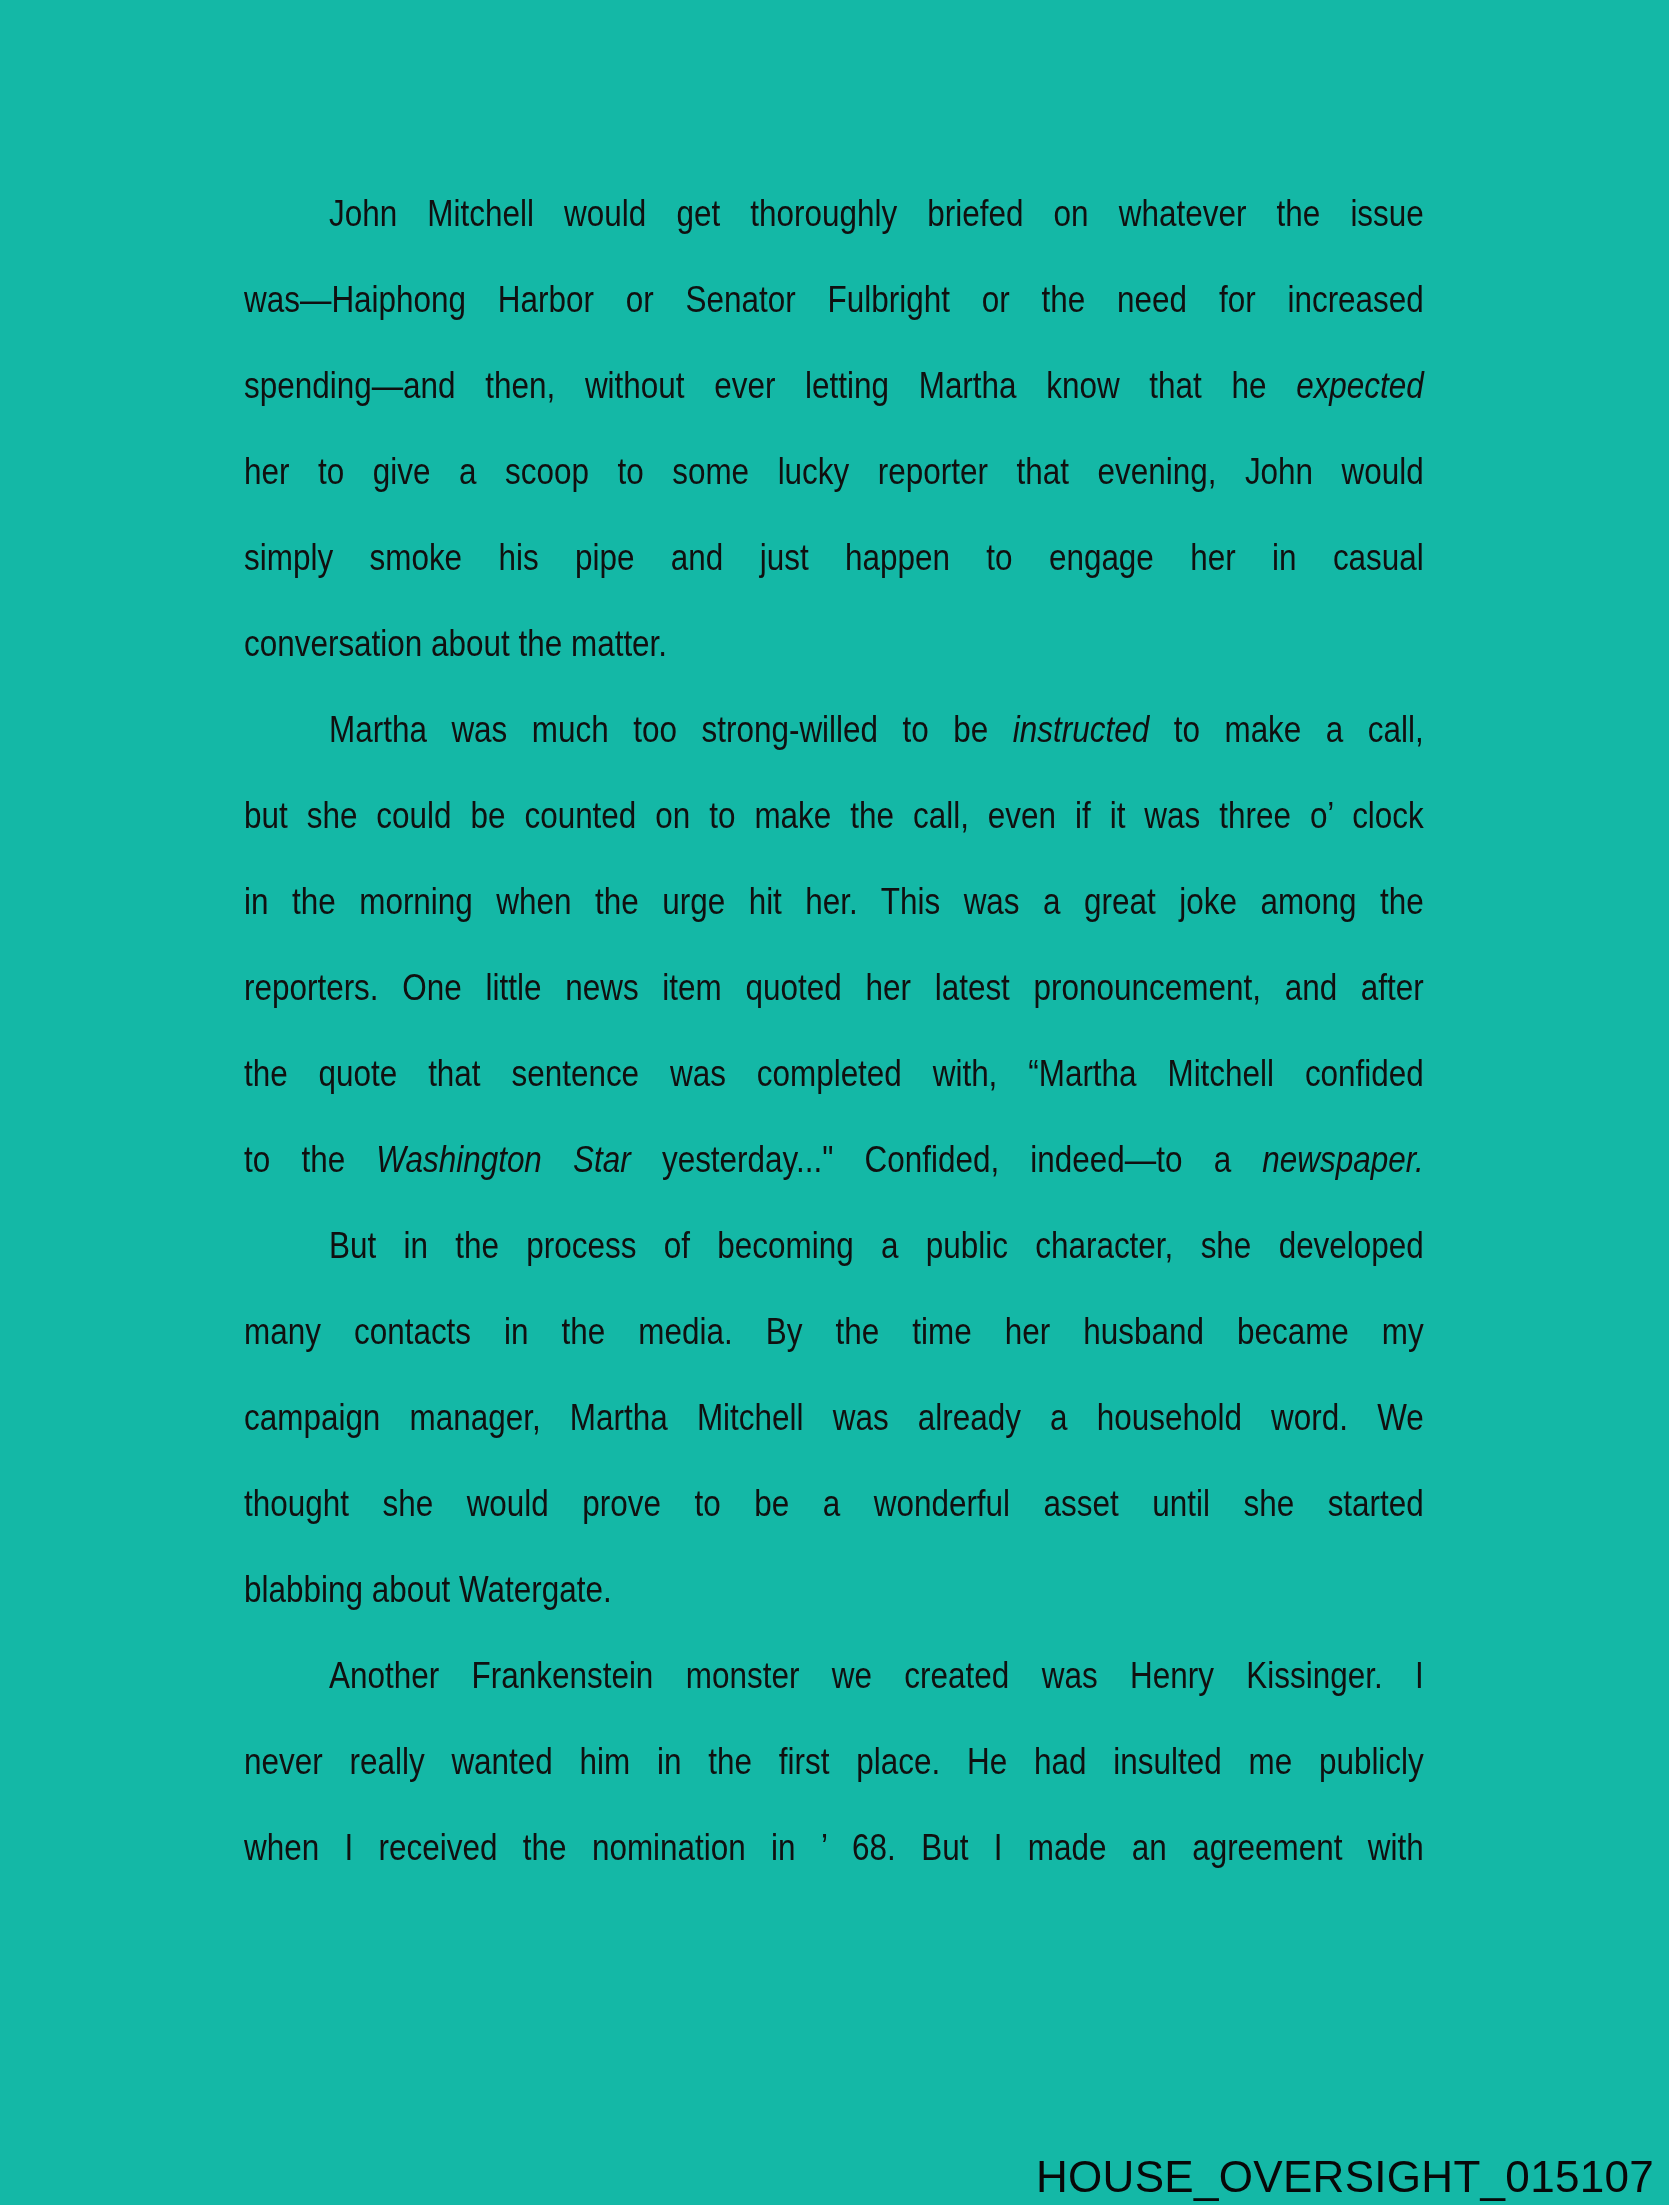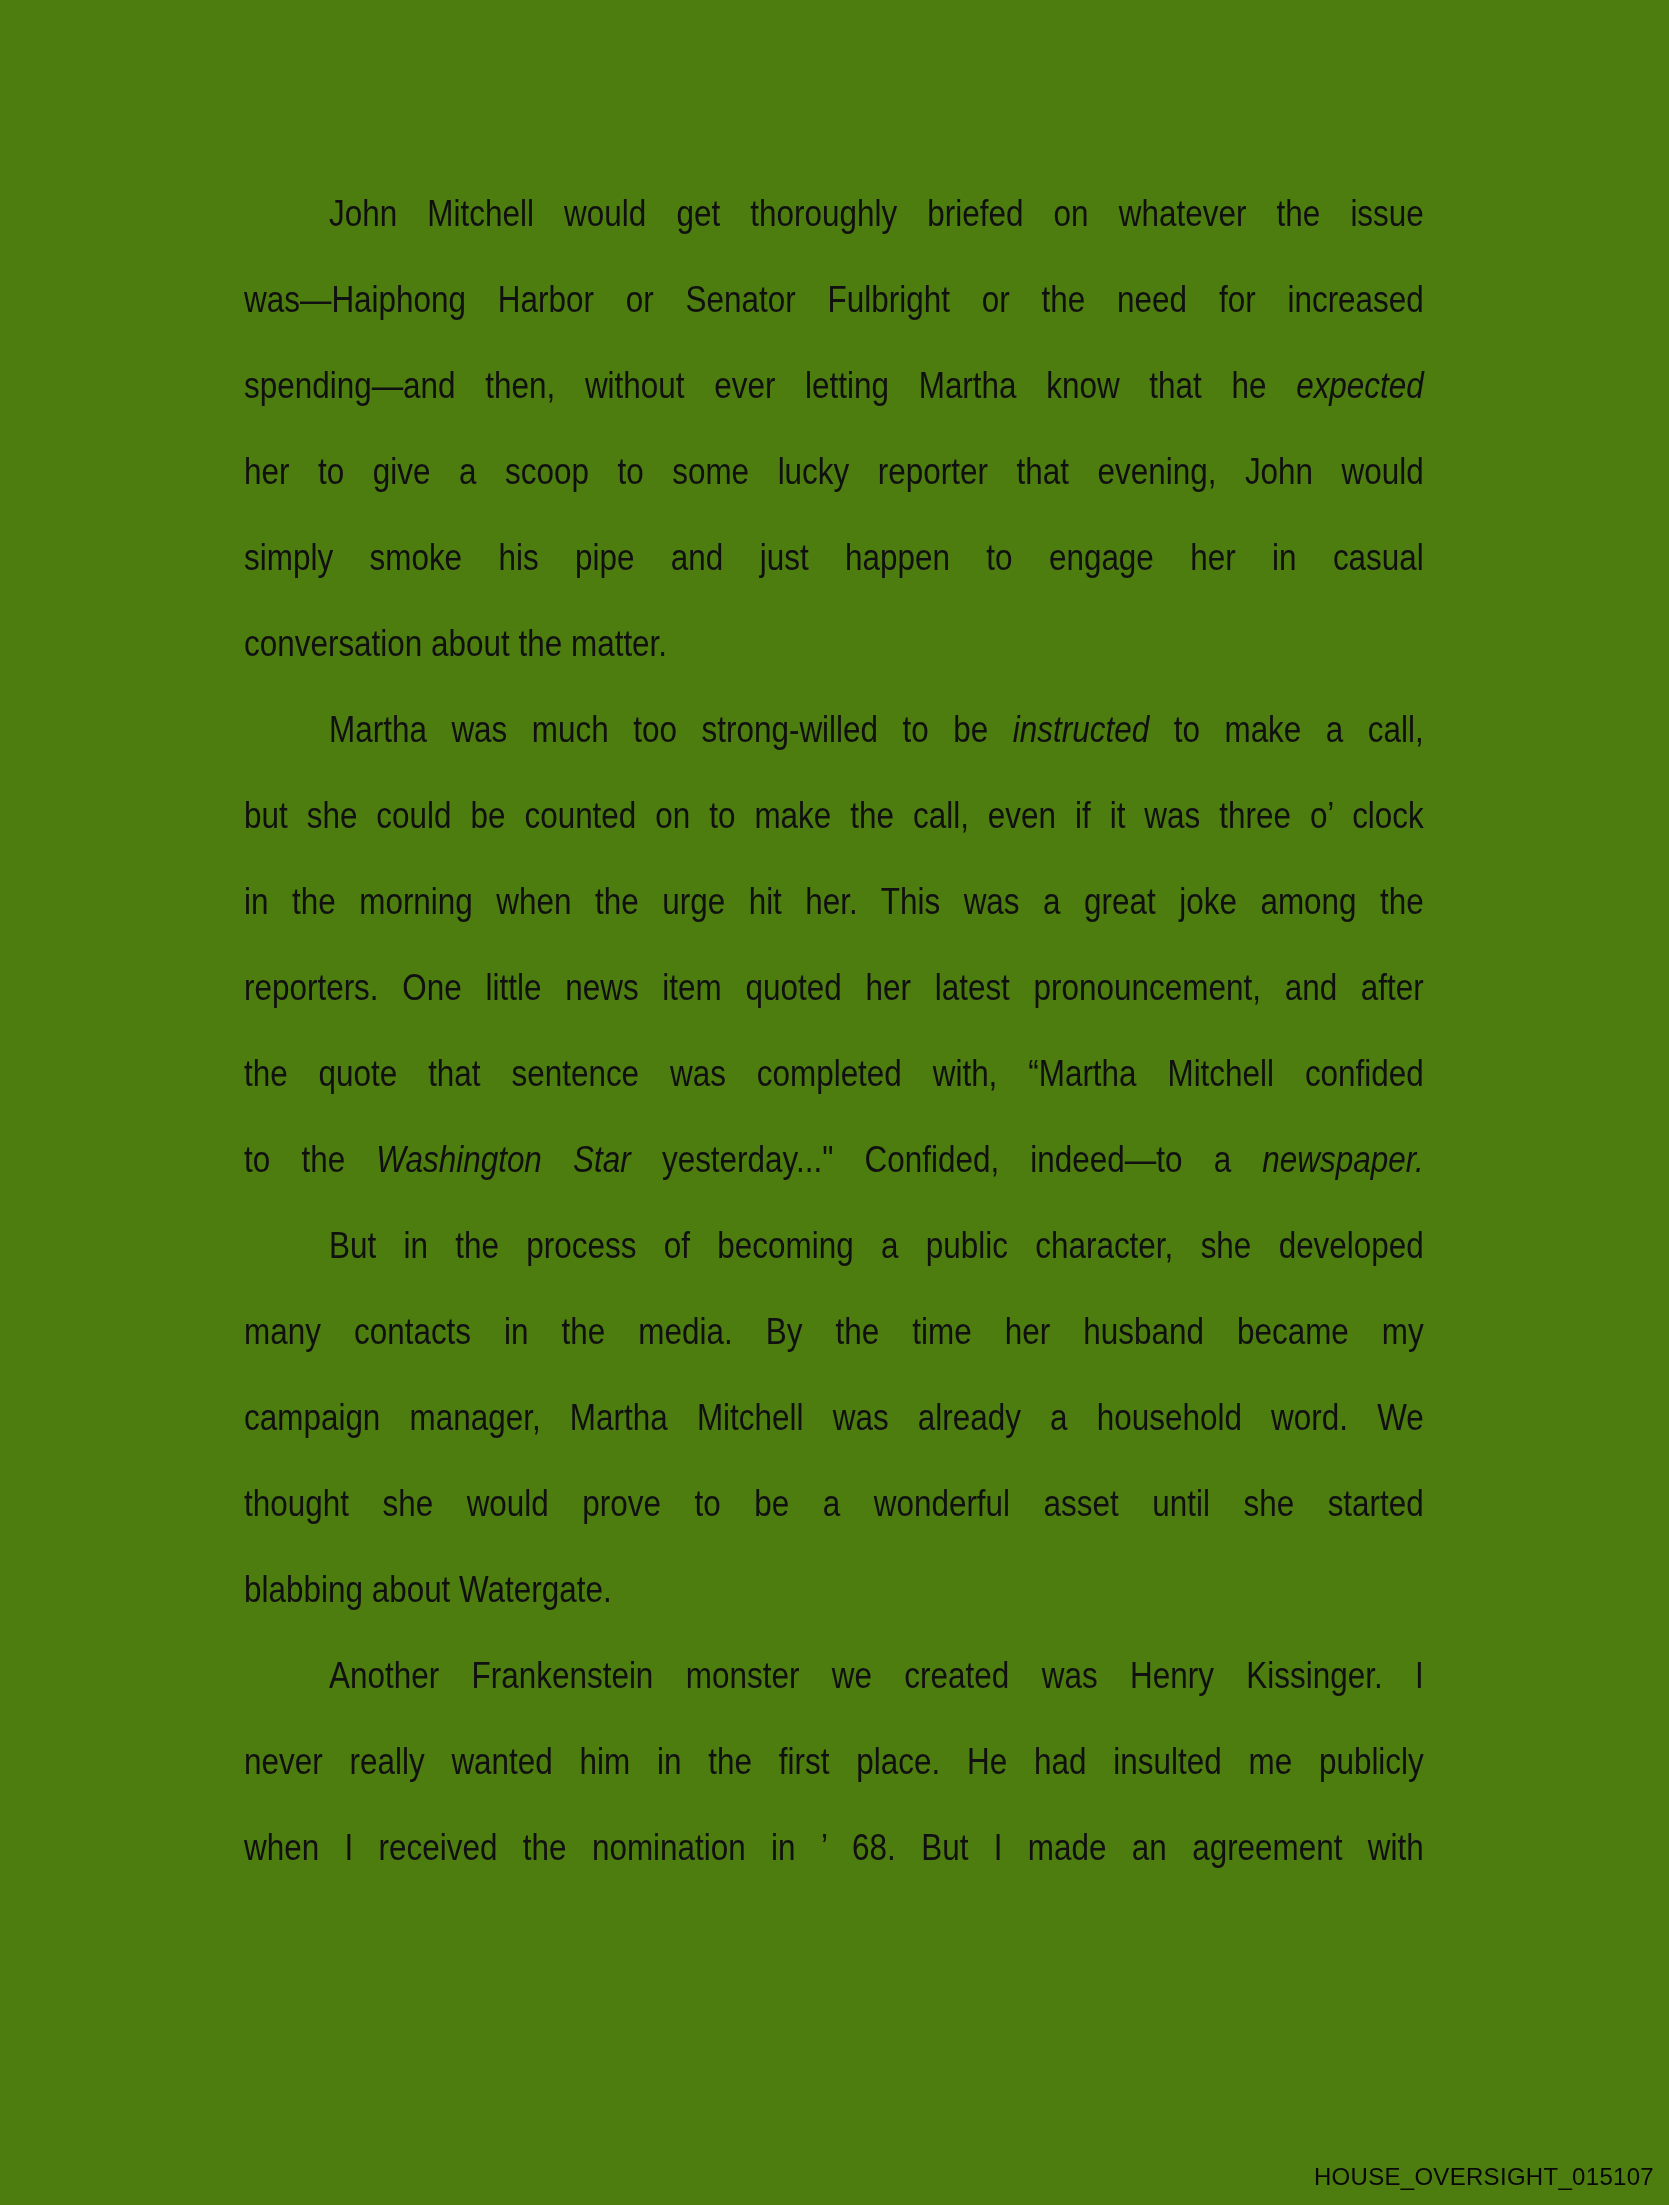--- a/index.html
+++ b/index.html
@@ -4,21 +4,21 @@
 <style>
   html, body {
     margin: 0;
     padding: 0;
     background: #ffffff;
   }
   .page {
     position: relative;
     width: 1669px;
     height: 2205px;
-    background: #4d7c0f;
+    background: #14b8a6;
     overflow: hidden;
     font-family: "Liberation Sans", "DejaVu Sans", sans-serif;
     color: #101010;
   }
   .text-block {
     position: absolute;
     left: 244px;
     top: 171px;
     width: 1388px;               
     transform: scaleX(0.85);     
@@ -38,21 +38,21 @@
     text-align-last: justify;
   }
   .line.indent {
     text-indent: 100px;
   }
   .italic { font-style: italic; }
   .bates-stamp {
     position: absolute;
     top: 2157px;
     right: 15px;
-    font-size: 24px;
+    font-size: 44px;
     line-height: 39px;
     letter-spacing: 0.3px;
     color: #080808;
     font-family: "Liberation Sans", "DejaVu Sans", sans-serif;
   }
 </style>
 </head>
 <body>
 
 <div class="page">

